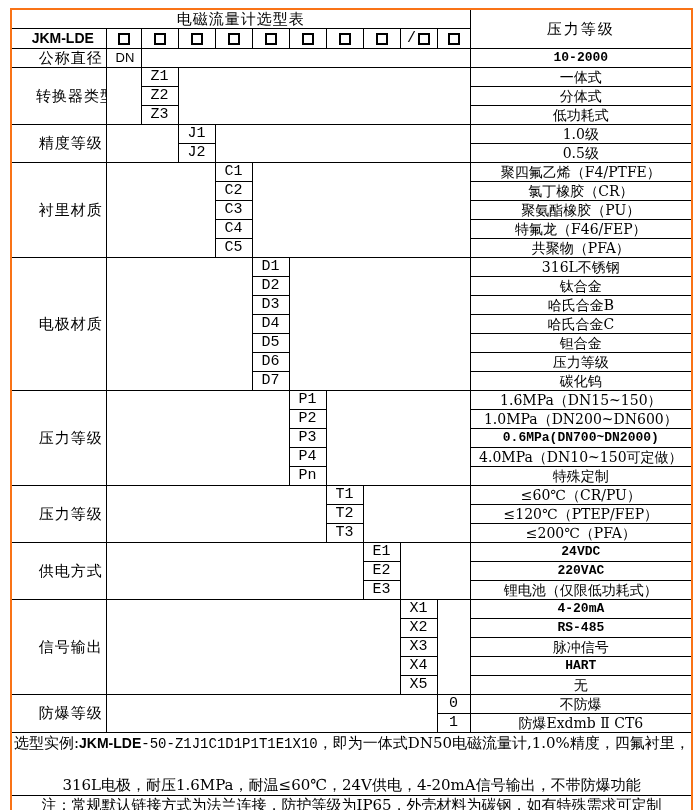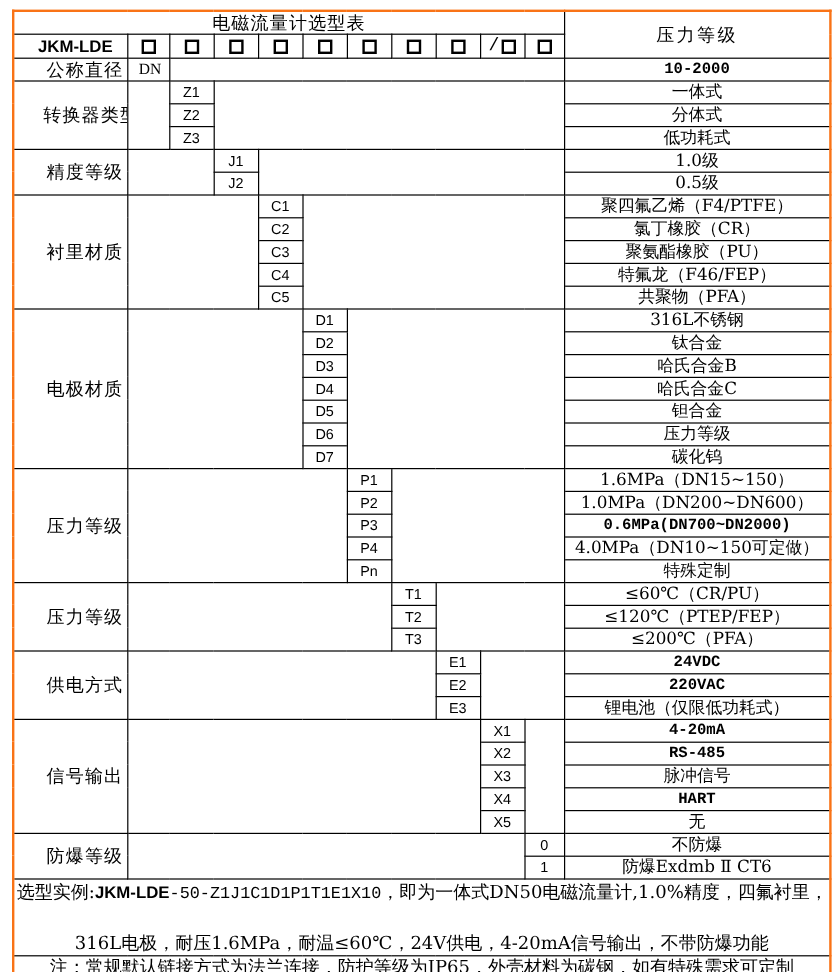--- a/index.html
+++ b/index.html
@@ -15,22 +15,22 @@
   .title-cell { font-size:15px; letter-spacing:1px; }
   .func-head { font-size:15px; letter-spacing:2px; }
   .model-cell { font-family:"Liberation Sans",sans-serif; font-weight:bold;
     font-size:14px; text-align:left; padding-left:8px; }
   .box-cell { }
   .cbox { display:inline-block; width:12px; height:12px; border:2px solid #000;
     vertical-align:middle; background:#fff; }
   .slash { font-size:15px; margin-right:2px; vertical-align:middle;
     font-family:"Liberation Mono",monospace; }
   .cat-cell { font-size:15px; letter-spacing:1px;padding-left:24px; }
-  .code-cell { font-family:Liberation Sans, sans-serif; font-size:12px; }
-  .dn-code { font-family:Liberation Serif, serif; font-size:13px;
+  .code-cell { font-family:Liberation Mono, monospace; font-size:15px; }
+  .dn-code { font-family:Liberation Sans, sans-serif; font-size:13px;
     text-align:left; padding-left:3px; }
   .value-cell { font-size:14px; }
   .value-cell.latin { font-family:"Liberation Mono",monospace; font-size:13px;font-weight:bold; }
   .gap { border-top:1px solid #000; border-bottom:1px solid #000; }
   .example-cell { height:46px; line-height:22px; font-size:15px;
     text-align:left; padding:1px 2px; white-space:normal; }
   .example-line2 { text-align:center;margin-top:23px; }
   .example-model { font-family:"Liberation Sans",sans-serif; font-weight:bold; font-size:14px; }
   .example-code { font-family:"Liberation Mono",monospace; font-size:14px; }
   .note-cell { height:24px; line-height:24px; font-size:15px;

